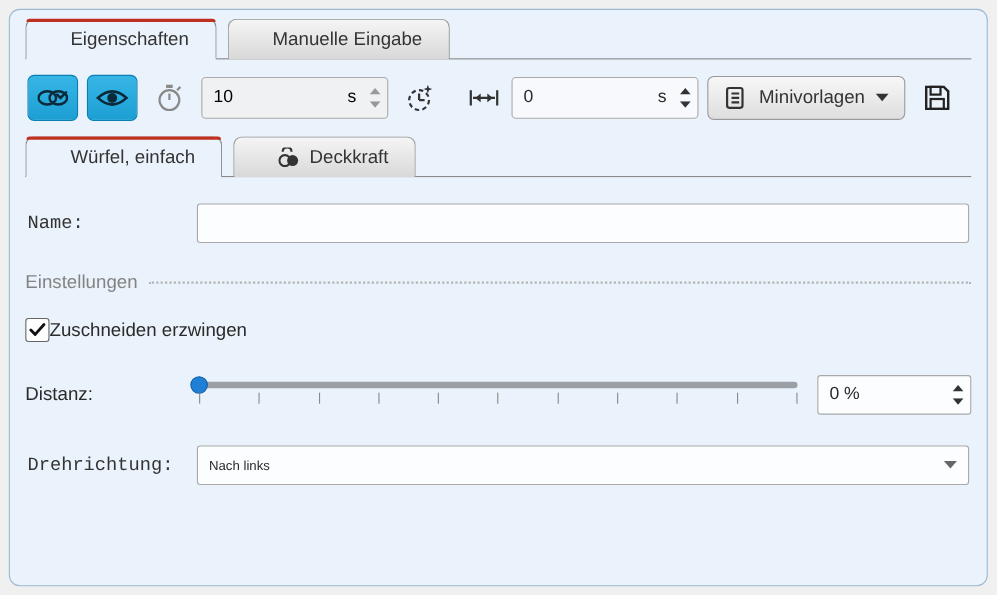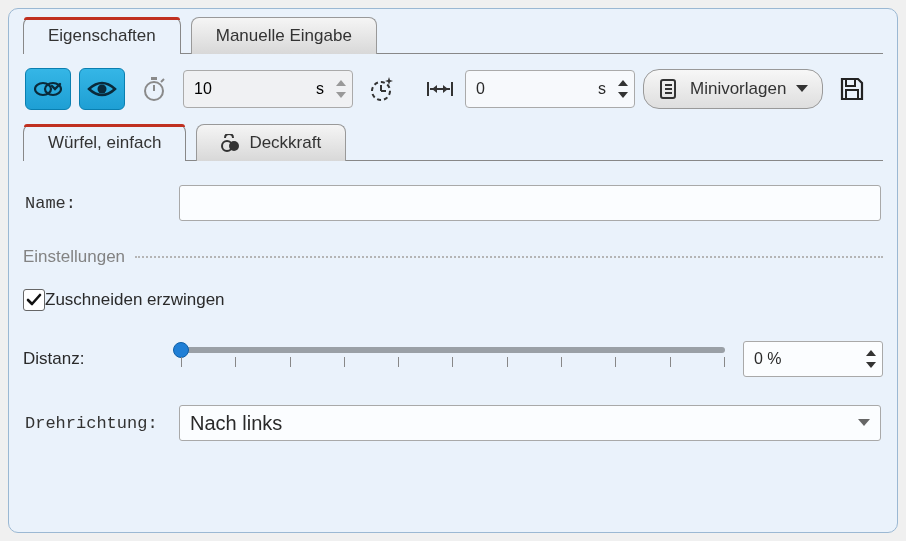--- a/index.html
+++ b/index.html
@@ -28,21 +28,21 @@
   }
   .tabrow::after {
     content: "";
     position: absolute;
     left: 0; right: 0; bottom: 0;
     height: 1px;
     background: #888;
   }
   .tab {
     position: relative;
-    padding: 8px 24px 8px 24px;
+    padding: 8px 24px 8px 40px;
     border: 1px solid #999;
     border-bottom: none;
     border-top-left-radius: 8px;
     border-top-right-radius: 8px;
     margin-right: 10px;
     cursor: pointer;
     display: flex;
     align-items: center;
     gap: 8px;
     font-size: 17px;
@@ -116,21 +116,21 @@
   }
   .spinbtns .sbtn {
     width:14px;height:12px;display:flex;align-items:center;justify-content:center;
     cursor:pointer;
   }
   .spinbtns svg { display:block; }
   .bigbtn {
     height:40px;
     padding:0 14px;
     border:1px solid #999;
-    border-radius:16px;
+    border-radius:6px;
     background:linear-gradient(#f7f7f7,#dedede);
     display:flex;align-items:center;gap:10px;
     font-size:17px;color:#333;cursor:pointer;
   }
   
   .formrow {
     display:flex;
     align-items:center;
     gap:14px;
     padding:6px 2px;
@@ -195,21 +195,21 @@
   }
   .slider .ticks span{width:1px;height:10px;background:#888;}
   .pctbox {
     width:140px;height:36px;border:1px solid #a9a9a9;border-radius:3px;
     background:#fbfdff;display:flex;align-items:center;padding:0 4px 0 10px;font-size:16px;
   }
   .pctbox .val{flex:1;}
   .select {
     flex:1;
     height:36px;border:1px solid #a9a9a9;border-radius:3px;
-    background:#fbfdff;display:flex;align-items:center;padding:0 10px;font-size:20px;cursor:pointer;
+    background:#fbfdff;display:flex;align-items:center;padding:0 10px;font-size:12px;cursor:pointer;
   }
   .select .txt{flex:1;}
 </style>
 </head>
 <body>
 
 <div class="panel">
 
   <div class="tabrow">
     <div class="tab active">

